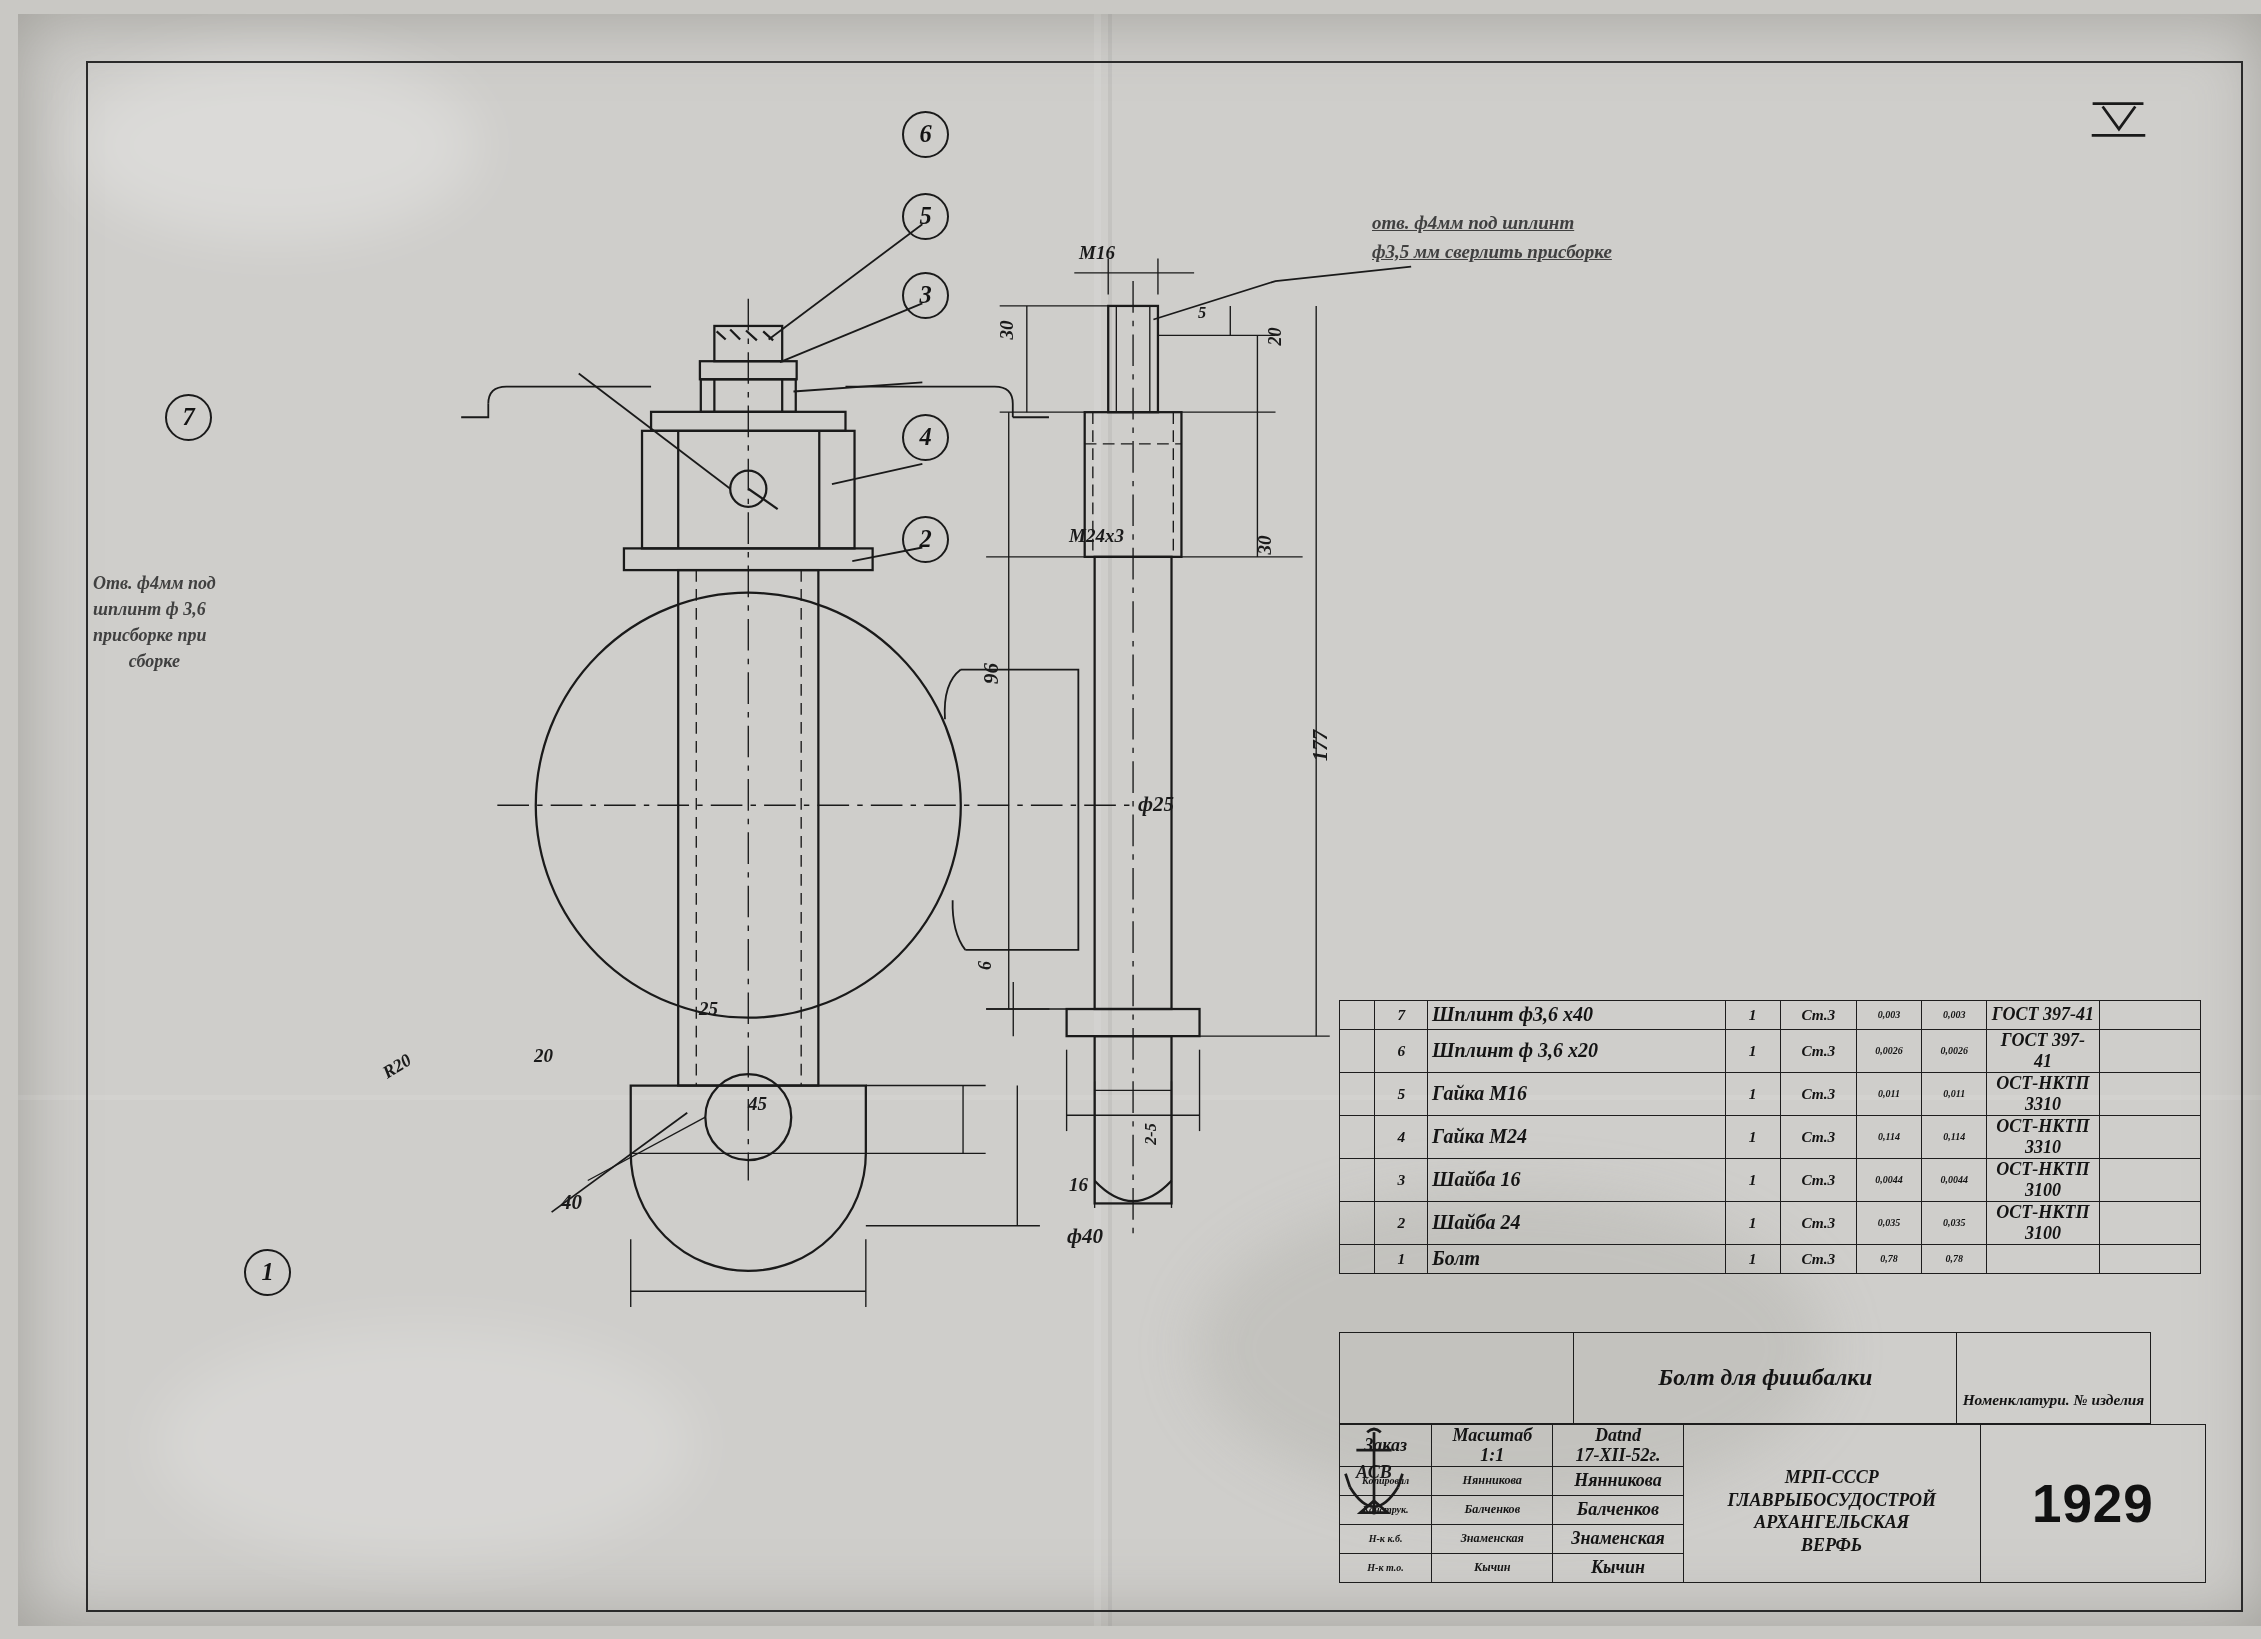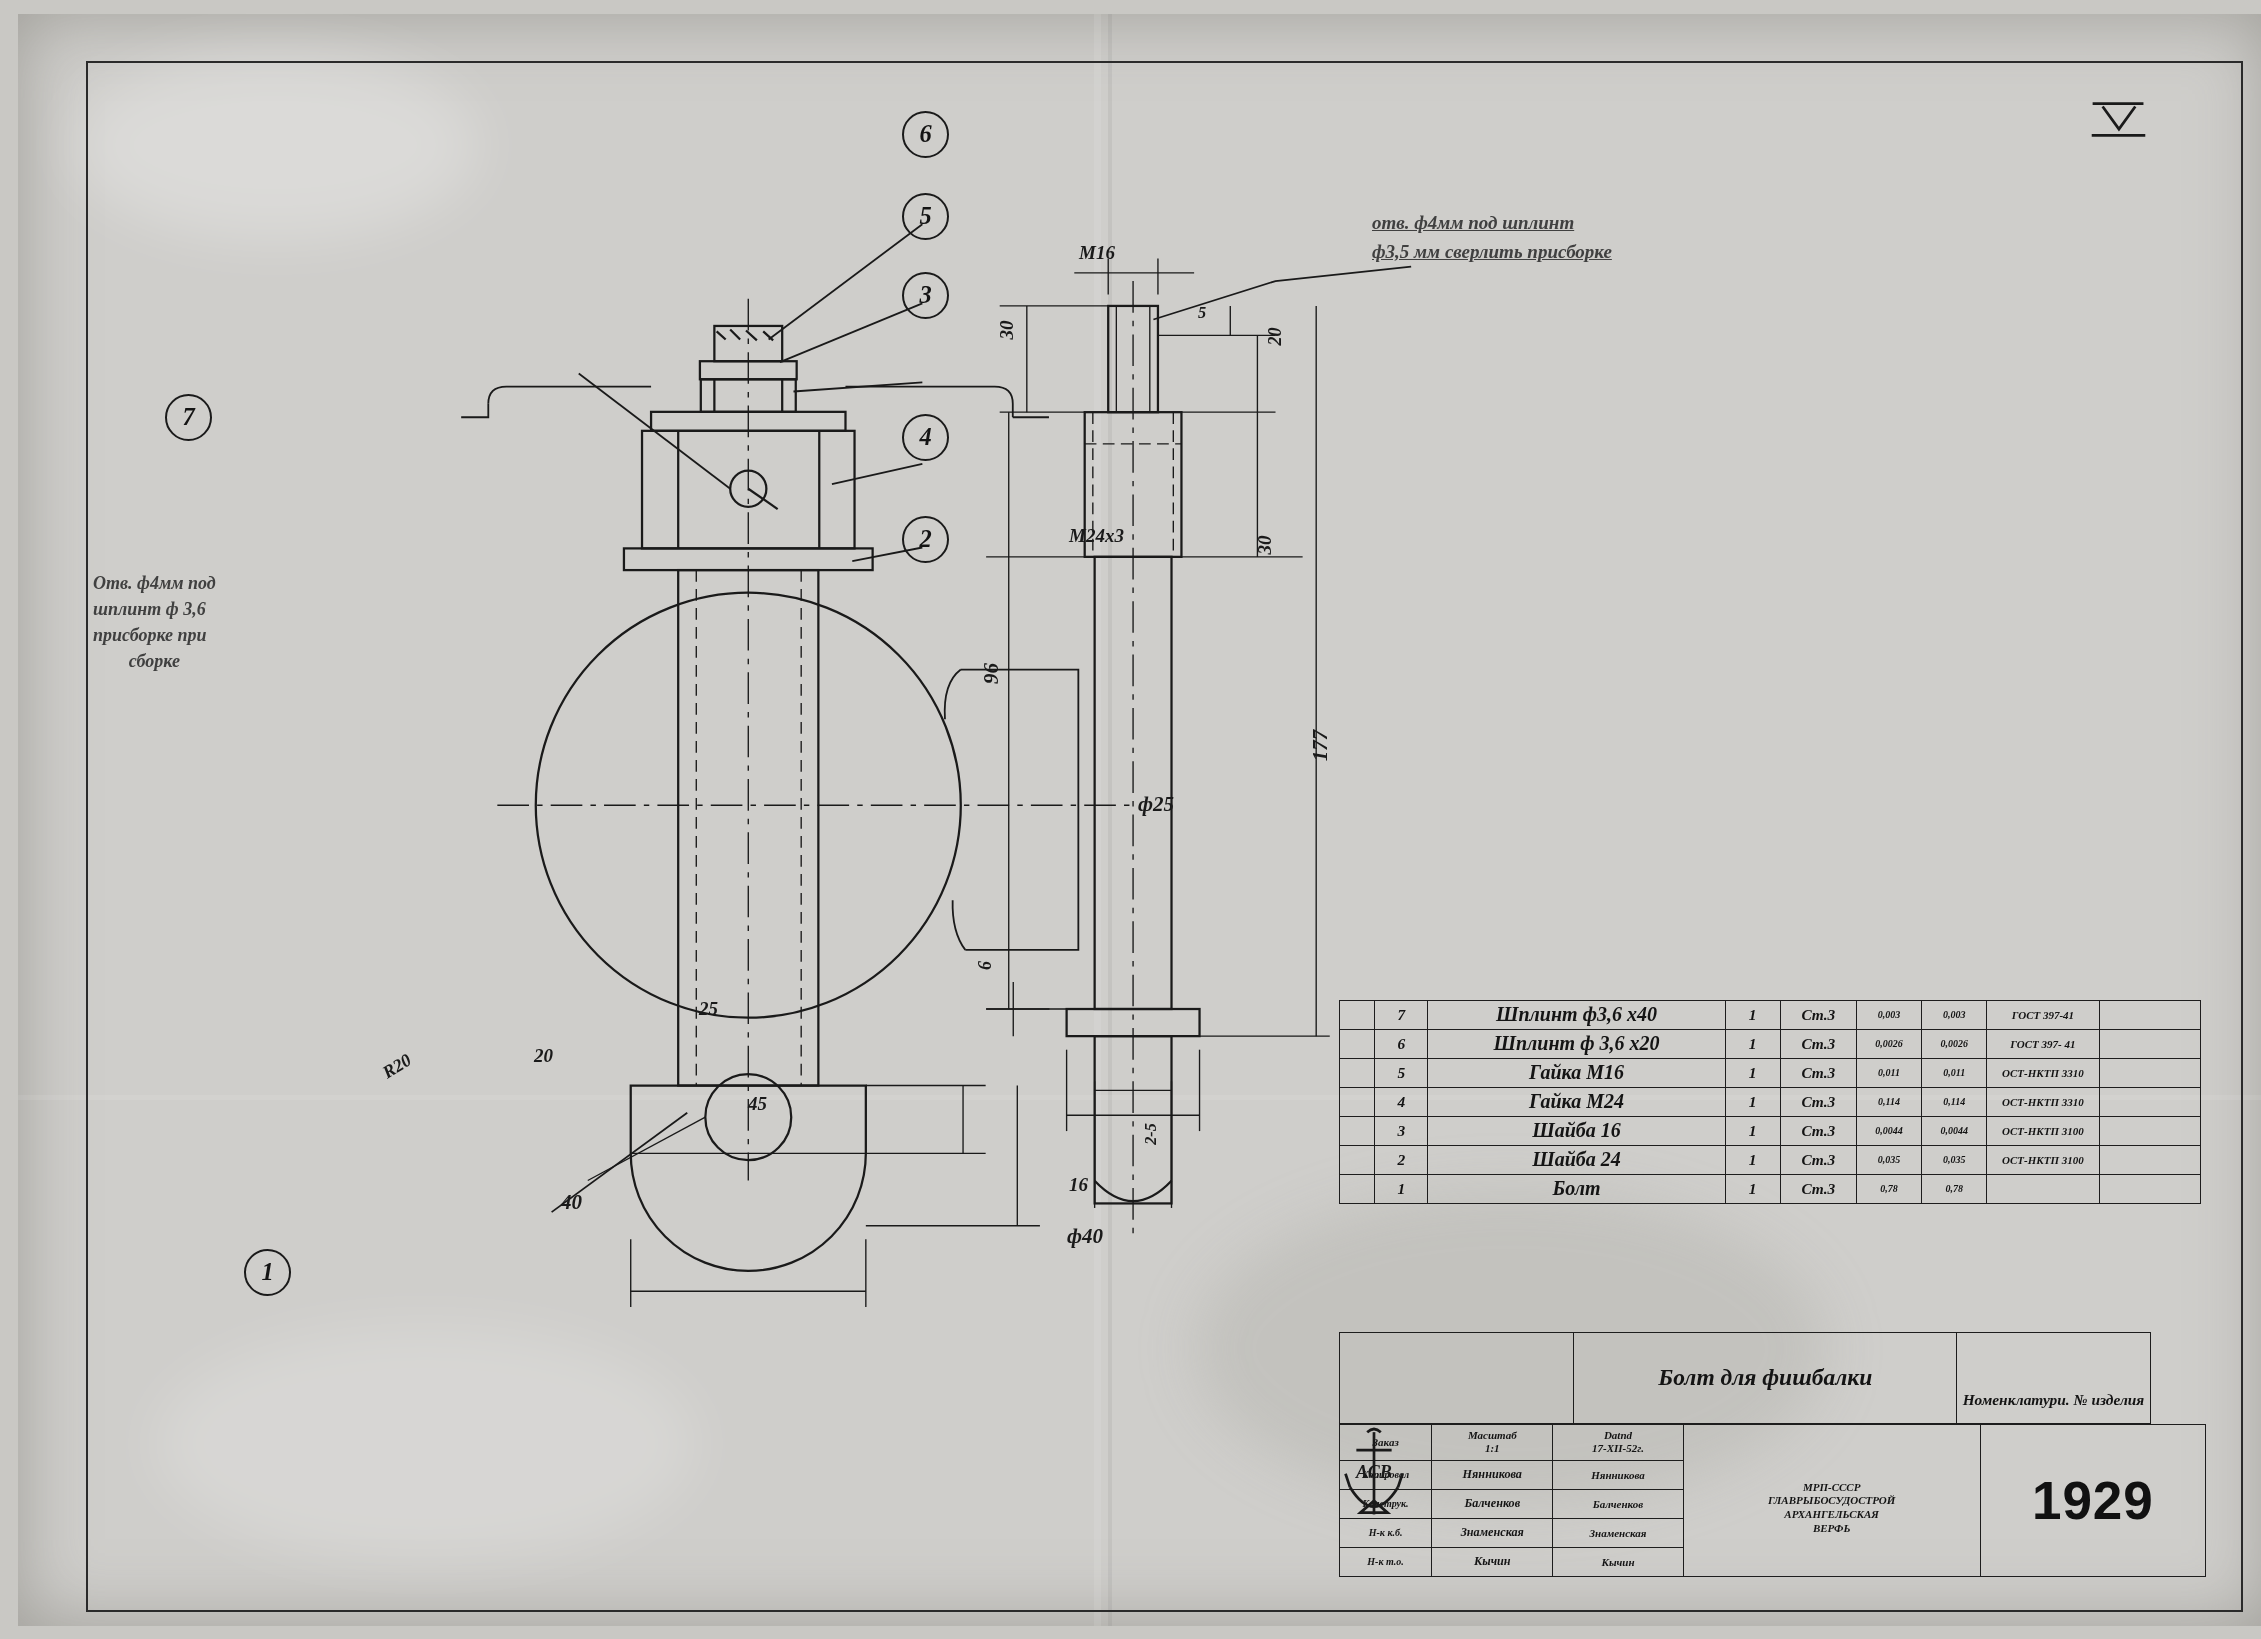--- a/index.html
+++ b/index.html
@@ -27,24 +27,24 @@
   .balloon{
     position:absolute;width:43px;height:43px;border:2.3px solid #1a1a1a;border-radius:50%;
     display:flex;align-items:center;justify-content:center;
     font-family:"Liberation Serif",serif;font-style:italic;font-weight:700;font-size:24.4px;color:#141414;
   }
   
   .tbl{position:absolute;border-collapse:collapse;}
   .tbl td{border:1.4px solid #1d1d1d;padding:0 3.6px;color:#141414;
           font-family:"Liberation Serif",serif;font-style:italic;font-weight:700;}
   .c{text-align:center;}
-  .l{text-align:center;}
+  .l{text-align:left;}
   .big{font-size:20px;}
   .med{font-size:15.4px;}
-  .sm{font-size:11px;}
+  .sm{font-size:18px;}
   .xs{font-size:10px;}
   .stampnum{
     font-family:"Liberation Sans",sans-serif;font-weight:700;font-style:normal;
     font-size:53px;letter-spacing:0.9px;color:#111;
   }
   .sig{font-family:"Liberation Serif",serif;font-style:italic;font-weight:700;font-size:12.2px;color:#15218a;}
   .note{font-family:"Liberation Serif",serif;font-style:italic;font-weight:700;color:#404040;}
   .fold{position:absolute;background:rgba(255,255,255,.28);}
   .foldd{position:absolute;background:rgba(90,88,84,.18);}
 </style>

